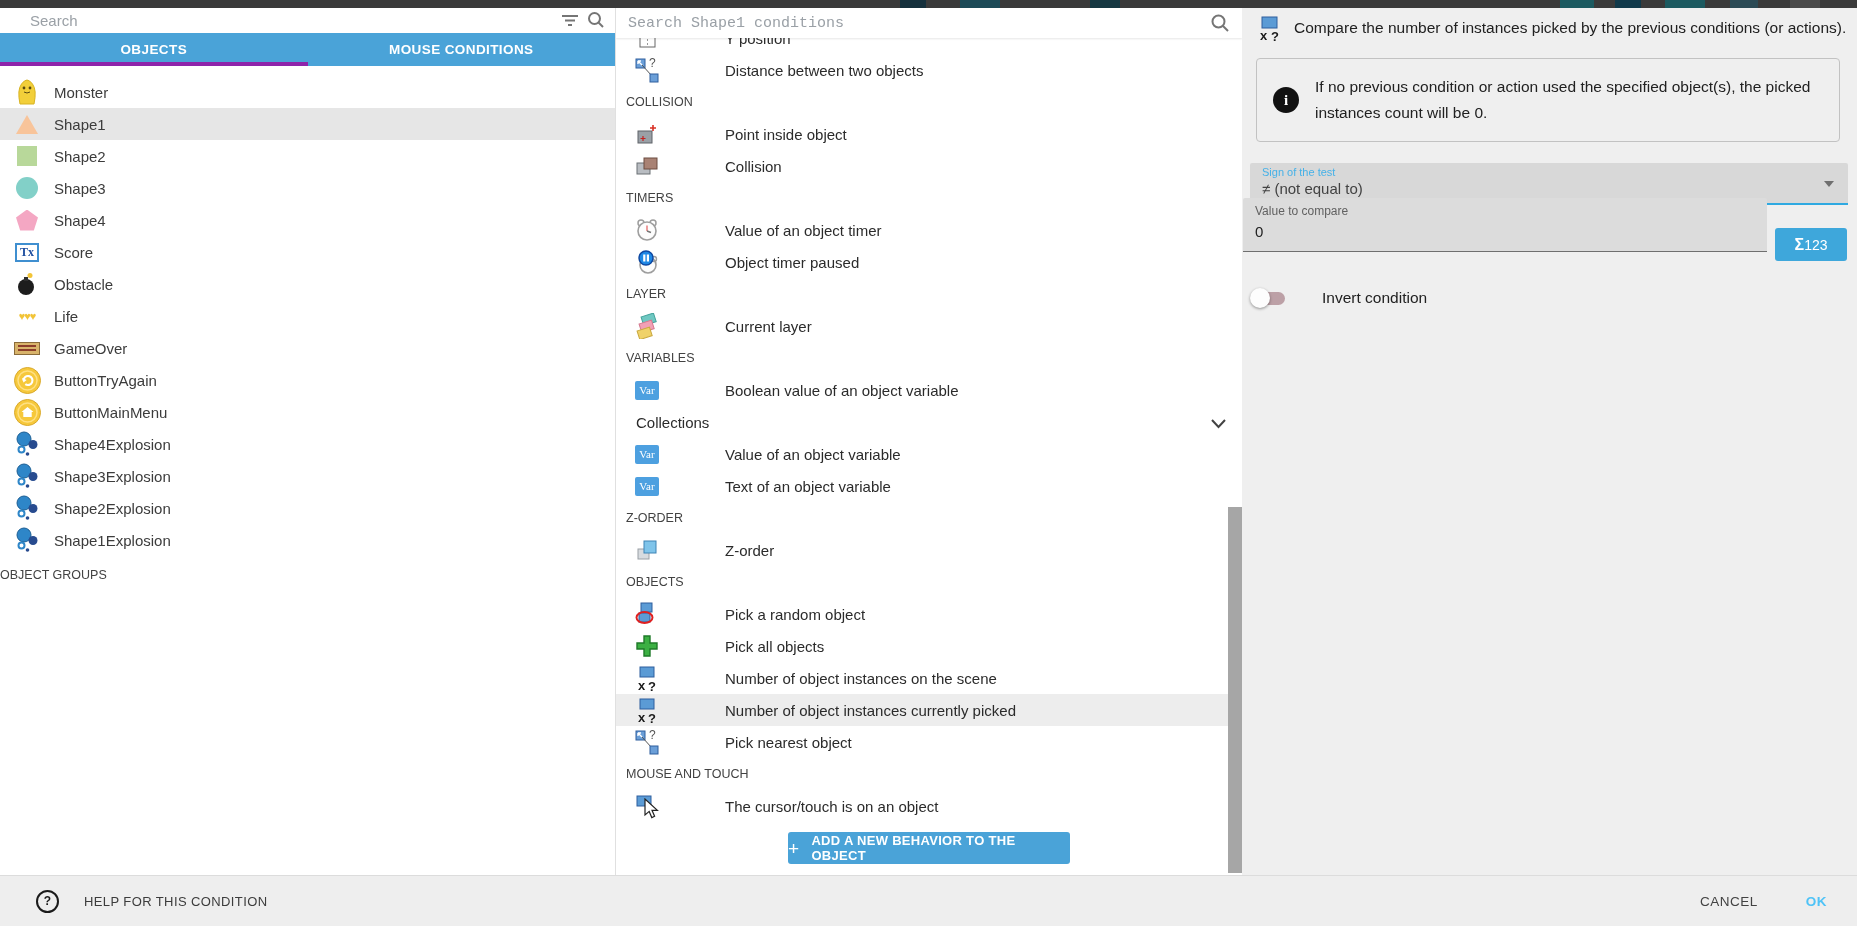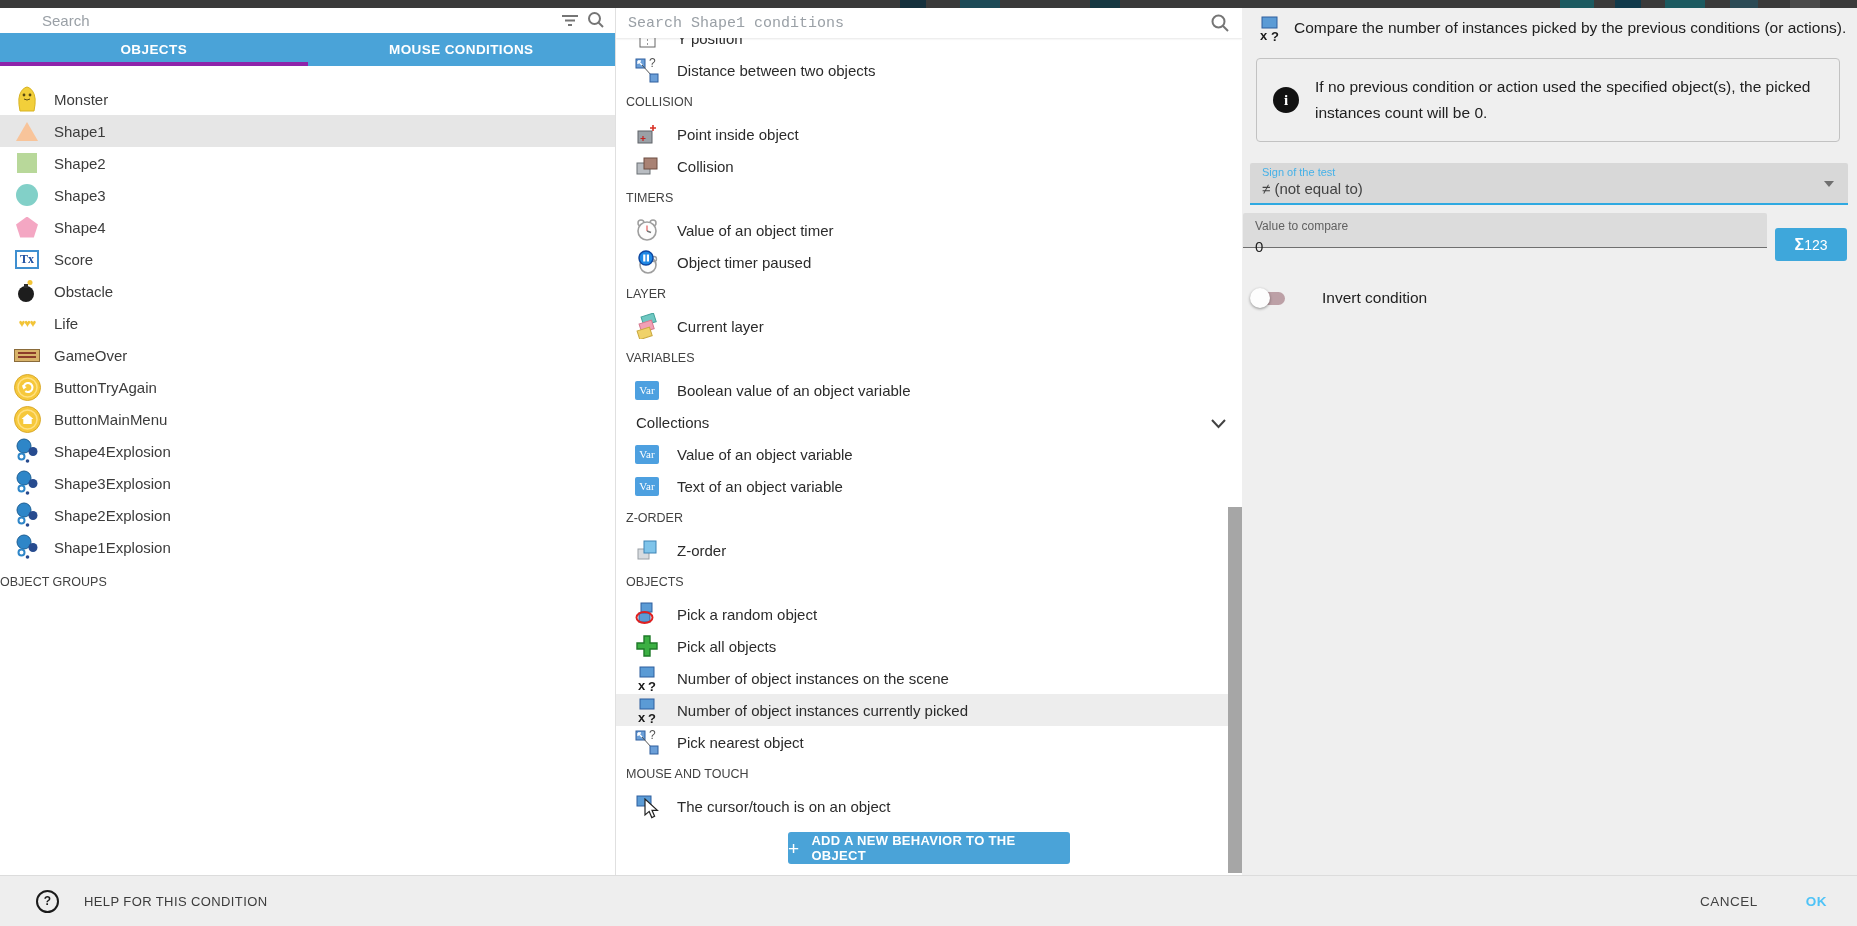--- a/index.html
+++ b/index.html
@@ -10,69 +10,69 @@
   }
   
   .top-strip{position:absolute;left:0;top:0;width:1857px;height:8px;background:#3a3a3a;}
   .top-strip .frag{position:absolute;top:0;height:8px;}
   
   .left-panel{position:absolute;left:0;top:8px;width:616px;height:867px;background:#fff;border-right:1px solid #e0e0e0;box-sizing:border-box;}
   .mid-panel{position:absolute;left:616px;top:8px;width:626px;height:867px;background:#fff;overflow:hidden;}
   .right-panel{position:absolute;left:1242px;top:8px;width:615px;height:867px;background:#efefef;}
   
   .lsearch{position:relative;height:25px;display:flex;align-items:center;}
-  .lsearch .ph{padding-left:42px;font-size:15px;color:#9aa0a6;}
+  .lsearch .ph{padding-left:30px;font-size:15px;color:#9aa0a6;}
   .lsearch .filter-ic{position:absolute;right:36px;top:4px;}
   .lsearch .mag-ic{position:absolute;right:10px;top:3px;}
   .tabs{height:33px;background:#4aa3d8;display:flex;position:relative;}
   .tab{flex:1;display:flex;align-items:center;justify-content:center;color:#fff;font-size:13.5px;font-weight:bold;letter-spacing:.4px;cursor:pointer;}
   .tab-underline{position:absolute;left:0;bottom:0;width:308px;height:4px;background:#8e24aa;}
-  .obj-list{margin-top:17px;}
+  .obj-list{margin-top:10px;}
   .obj-row{height:32px;display:flex;align-items:center;}
   .obj-row.selected{background:#e6e6e6;}
   .obj-ic{width:54px;display:flex;align-items:center;justify-content:center;flex:0 0 54px;}
   .obj-label{font-size:15px;color:#3c3c3c;}
   .lp-header{height:28px;display:flex;align-items:flex-end;box-sizing:border-box;font-size:12.5px;color:#424242;padding-bottom:2px;}
   
   .sh-triangle{width:0;height:0;border-left:11px solid transparent;border-right:11px solid transparent;border-bottom:19px solid #f8c49a;}
   .sh-square{width:20px;height:20px;background:#b8d89a;}
   .sh-circle{width:22px;height:22px;border-radius:50%;background:#82d0c8;}
   .sh-pentagon{width:22px;height:21px;background:#f4a7c3;clip-path:polygon(50% 0,100% 38%,81% 100%,19% 100%,0 38%);}
   .sh-tx{width:24px;height:19px;background:#fff;border:2px solid #3f8fd0;box-sizing:border-box;display:flex;align-items:center;justify-content:center;font-family:"Liberation Serif","DejaVu Serif",serif;font-weight:bold;font-size:12px;color:#1f4fa0;line-height:1;}
   .sh-hearts{font-size:11px;color:#f2c437;letter-spacing:-1px;}
   .sh-banner{width:26px;height:13px;background:#d8b36a;border:1px solid #8a6b3a;box-sizing:border-box;display:flex;flex-direction:column;justify-content:center;gap:2px;align-items:center;}
   .sh-banner i{display:block;width:18px;height:2px;background:#8c3d2a;}
   .var-badge{width:24px;height:19px;background:#4da0e0;border-radius:2px;color:#fff;display:flex;align-items:center;justify-content:center;font-family:"Liberation Serif","DejaVu Serif",serif;font-size:11px;line-height:1;}
   
   .msearch{position:absolute;left:0;top:0;width:626px;height:30px;background:#fff;z-index:3;display:flex;align-items:center;box-shadow:0 1px 2px rgba(0,0,0,.10);font-family:Liberation Mono, monospace;}
   .msearch .ph{padding-left:12px;font-size:15px;color:#9aa0a6;}
   .msearch .mag-ic{position:absolute;right:12px;top:5px;}
   .cond-list{position:absolute;left:0;top:14px;width:626px;}
-  .c-row{height:32px;display:flex;align-items:center;cursor:pointer;}
+  .c-row{height:32px;display:flex;align-items:center;cursor:pointer;gap:48px;}
   .c-row.selected{background:#ededed;}
   .c-ic{width:28px;margin-left:17px;display:flex;align-items:center;justify-content:center;flex:0 0 28px;}
   .c-label{margin-left:16px;font-size:15px;color:#2b2b2b;}
   .c-header{height:32px;display:flex;align-items:center;padding-left:10px;font-size:12.5px;color:#424242;}
   .c-sub{height:32px;display:flex;align-items:center;padding-left:20px;position:relative;cursor:pointer;}
   .c-sub .c-label{margin-left:0;}
   .c-sub .chev{position:absolute;right:16px;top:9px;}
   .add-btn{margin:10px auto 0 auto;width:282px;height:32px;background:#4aa3d8;border-radius:3px;color:#fff;display:flex;align-items:center;justify-content:center;font-size:13px;font-weight:bold;letter-spacing:.3px;cursor:pointer;}
   .add-btn .plus{font-size:19px;font-weight:normal;margin-right:12px;line-height:1;}
   .mscroll{position:absolute;left:612px;top:499px;width:14px;height:366px;background:#a6a6a6;z-index:4;}
   
   .rp-title{position:absolute;left:14px;top:6px;display:flex;align-items:flex-start;}
   .rp-title .txt{margin-left:10px;margin-top:5px;font-size:15.5px;color:#212121;white-space:nowrap;}
   .info-box{position:absolute;left:14px;top:50px;width:584px;height:84px;border:1px solid #c2c2c2;border-radius:4px;box-sizing:border-box;display:flex;align-items:center;padding:0 16px;}
   .info-ic{width:26px;height:26px;border-radius:50%;background:#111;color:#fff;display:flex;align-items:center;justify-content:center;font-family:"Liberation Serif","DejaVu Serif",serif;font-size:15px;font-weight:bold;flex:0 0 26px;}
   .info-txt{margin-left:16px;font-size:15.5px;line-height:26px;color:#212121;width:540px;}
   .sel-field{position:absolute;left:8px;top:155px;width:598px;height:42px;background:#d8d8d8;border-bottom:2px solid #2fa9e1;box-sizing:border-box;border-radius:2px 2px 0 0;cursor:pointer;}
   .sel-field .flabel{position:absolute;left:12px;top:3px;font-size:11px;color:#45b1e8;}
   .sel-field .fvalue{position:absolute;left:12px;top:17px;font-size:15px;color:#424242;}
   .sel-field .caret{position:absolute;right:14px;top:18px;width:0;height:0;border-left:5px solid transparent;border-right:5px solid transparent;border-top:6px solid #6f6f6f;}
-  .val-field{position:absolute;left:1px;top:205px;width:524px;height:35px;background:#dcdcdc;border-bottom:1px solid #6f6f6f;box-sizing:border-box;border-radius:2px 2px 0 0;}
+  .val-field{position:absolute;left:1px;top:190px;width:524px;height:54px;background:#dcdcdc;border-bottom:1px solid #6f6f6f;box-sizing:border-box;border-radius:2px 2px 0 0;}
   .val-field .flabel{position:absolute;left:12px;top:6px;font-size:12px;color:#616161;}
   .val-field .fvalue{position:absolute;left:12px;top:25px;font-size:15px;color:#212121;}
   .expr-btn{position:absolute;left:533px;top:220px;width:72px;height:33px;background:#3ea7db;border-radius:3px;color:#fff;display:flex;align-items:center;justify-content:center;cursor:pointer;}
   .expr-btn .sigma{font-size:16px;font-weight:bold;}
   .expr-btn .num{font-size:14px;margin-left:0;}
   .toggle-row{position:absolute;left:8px;top:276px;height:28px;display:flex;align-items:center;}
   .toggle{position:relative;width:38px;height:24px;cursor:pointer;flex:0 0 38px;}
   .toggle .track{position:absolute;left:3px;top:6px;width:32px;height:13px;border-radius:7px;background:#bca0a6;}
   .toggle .knob{position:absolute;left:0;top:2px;width:20px;height:20px;border-radius:50%;background:#fdfdfd;box-shadow:0 1px 3px rgba(0,0,0,.4);}
   .toggle-label{margin-left:34px;font-size:15.5px;color:#212121;}

